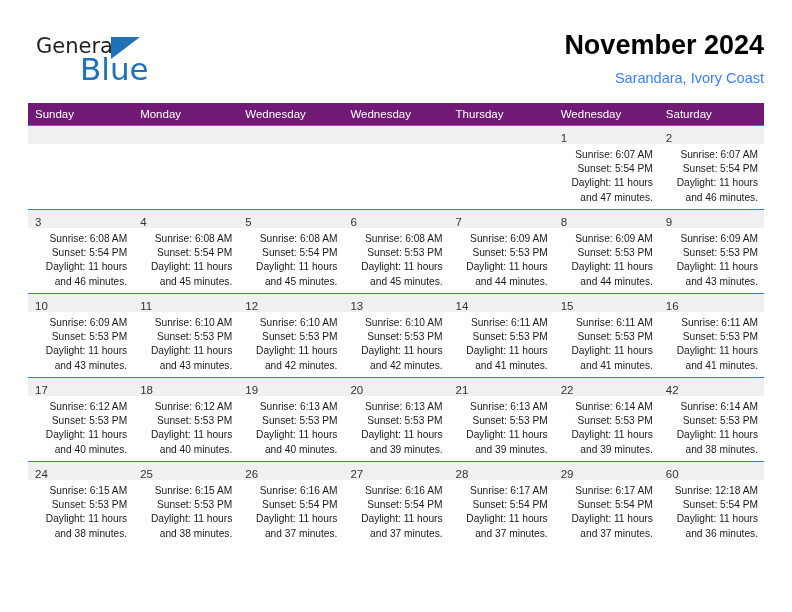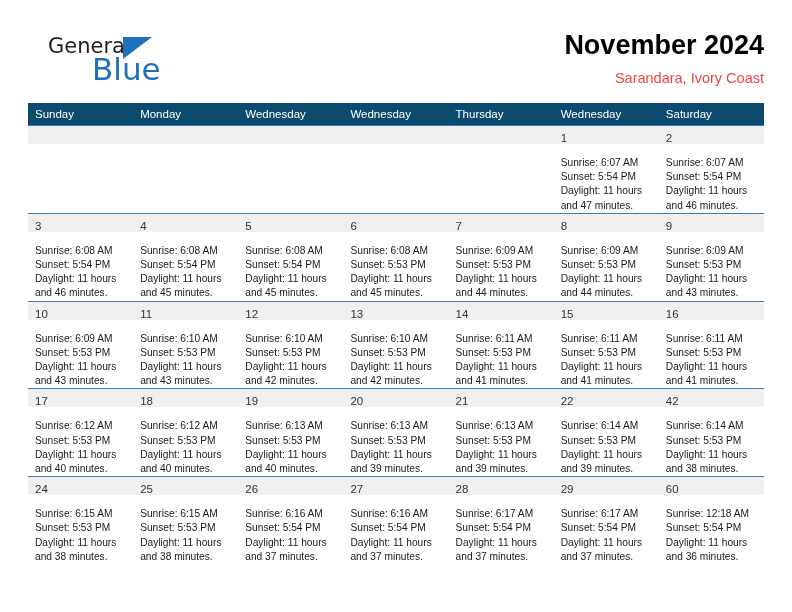--- a/index.html
+++ b/index.html
@@ -28,21 +28,20 @@
     top: 28px;
     width: 736px;
     height: 72px;
   }
   .logo {
     position: absolute;
     left: 8px;
     top: 6px;
     width: 120px;
     height: 52px;
-    margin-left: 12px;
   }
   .logo-general {
     position: absolute;
     left: 0;
     top: 0;
     font-size: 21px;
     letter-spacing: 0px;
     color: #231f20;
     font-family: "DejaVu Sans", sans-serif;
     font-weight: 400;
@@ -77,37 +76,37 @@
   .cal-title {
     font-size: 27px;
     font-weight: 700;
     color: #000000;
     line-height: 34px;
     white-space: nowrap;
   }
   .cal-subtitle {
     font-size: 14.5px;
     font-weight: 400;
-    color: #ef4444;
+    color: #3b82f6;
     line-height: 22px;
     margin-top: 5px;
     white-space: nowrap;
   }
 
   
   .calendar {
     position: absolute;
     left: 28px;
     top: 103px;
     width: 736px;
     border-collapse: collapse;
     table-layout: fixed;
   }
   .calendar th {
-    background: #0c4a6e;
+    background: #701a75;
     color: #ffffff;
     font-size: 11.5px;
     font-weight: 400;
     text-align: left;
     padding: 5px 0 5px 7px;
     height: 12px;
     border: none;
   }
   .calendar td {
     vertical-align: top;
@@ -126,21 +125,22 @@
     height: 18px;
     padding: 2px 0 1px 7px;
     box-sizing: border-box;
   }
   .daynum {
     font-size: 11.5px;
     color: #333333;
     line-height: 15px;
   }
   .cell-body {
-    padding: 12px 6px 0 7px;
+    padding: 4px 6px 0 7px;
+    text-align: right;
   }
   .cell-line {
     font-size: 10.2px;
     line-height: 14.2px;
     color: #1a1a1a;
     white-space: nowrap;
   }
   .empty .daynum-strip {
     background: #f0f0f0;
   }

